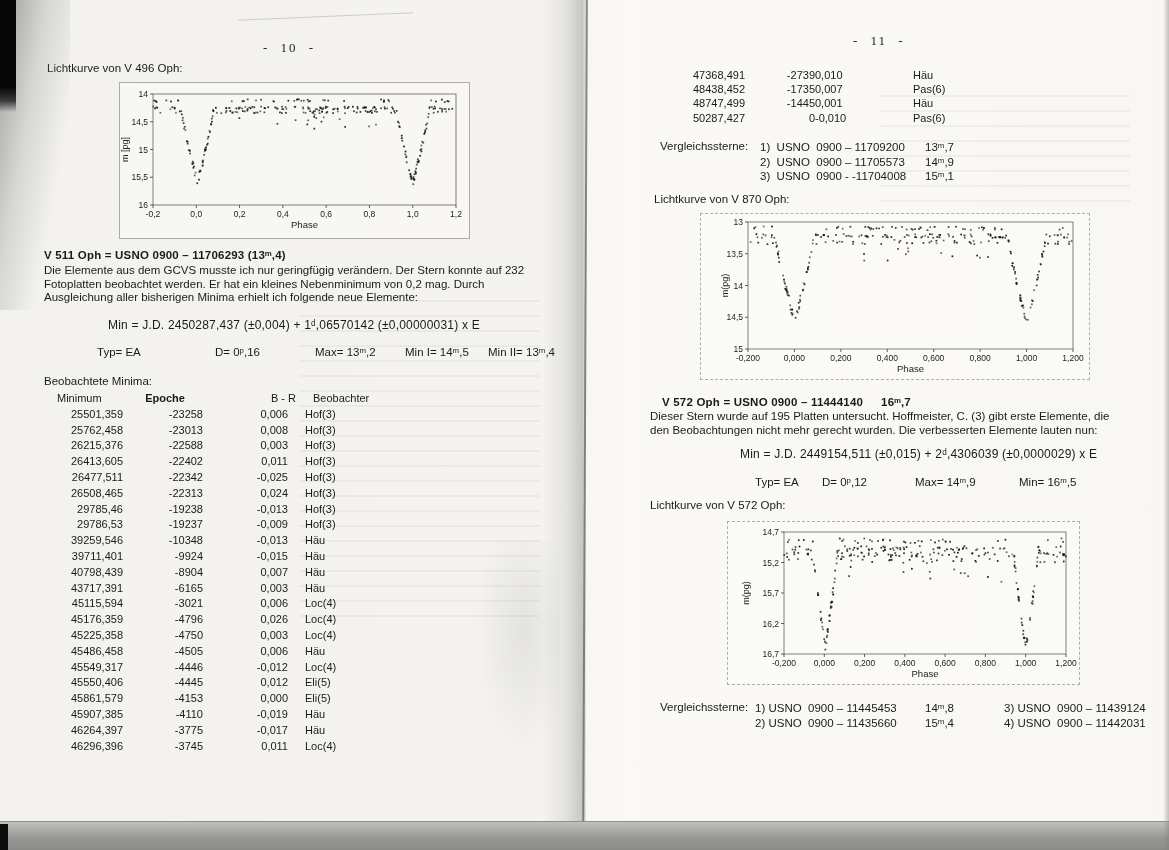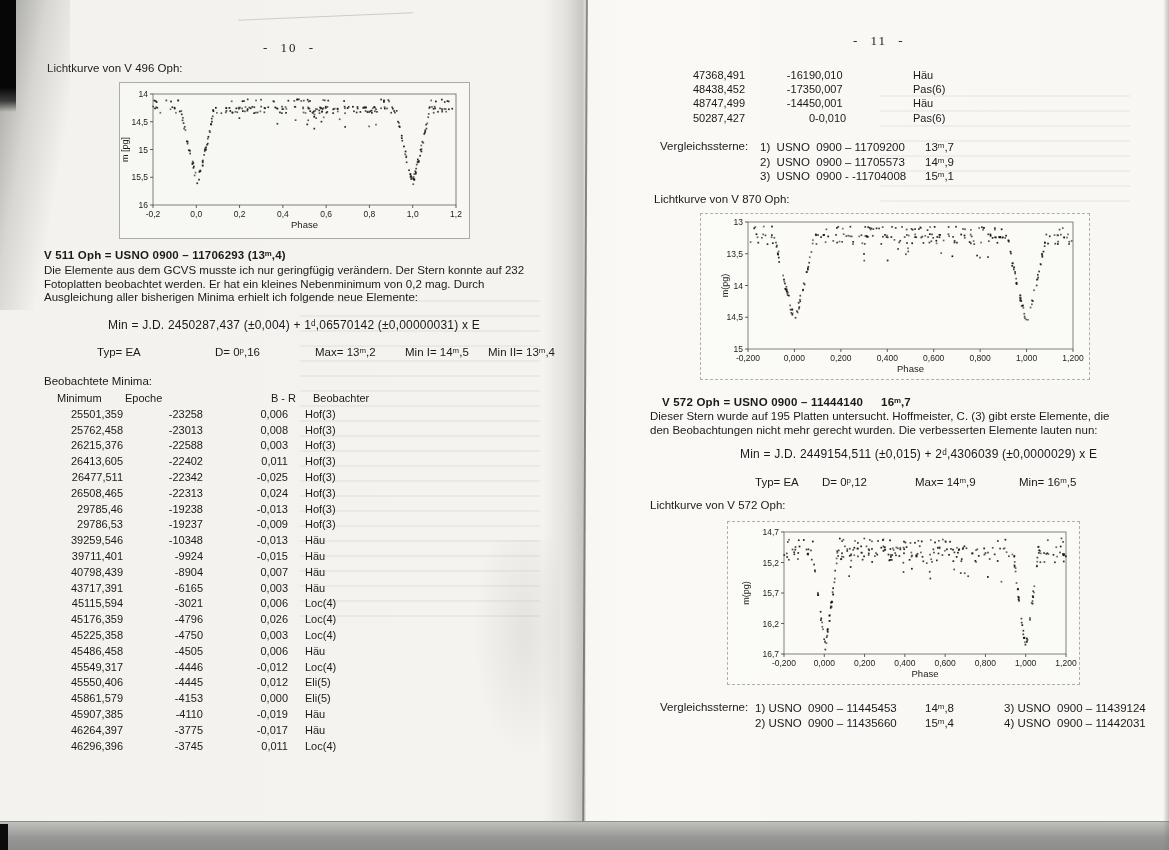--- a/index.html
+++ b/index.html
@@ -18,21 +18,21 @@
   .params span{position:absolute;font-size:11.5px;white-space:nowrap;}
   .tbl{font-size:11px;}
   .tr{display:flex;height:15.8px;line-height:15.8px;}
   .rtr{display:flex;height:14.2px;line-height:14.2px;}
   .td{display:block;white-space:pre;}
   .c0{width:68px;text-align:right;}
   .c1{width:80px;text-align:right;}
   .c2{width:85px;text-align:right;}
   .c3{margin-left:17px;text-align:left;}
   .hc0{width:68px;text-align:left;padding-left:2px;}
-  .hc1{width:80px;text-align:left;padding-right:6px;}
+  .hc1{width:80px;text-align:center;padding-right:6px;font-weight:bold;}
   .hc2{width:85px;text-align:right;}
   .hc3{margin-left:17px;}
   .r0{width:100px;text-align:right;}
   .r1{width:70px;text-align:right;}
   .r2{width:78px;text-align:left;}
   .r3{margin-left:20px;text-align:left;}
   .vwrap{display:flex;font-size:11.5px;}
   .vlabel{width:100px;}
   .vrow{display:flex;height:14.6px;line-height:14.6px;}
   .vc0{width:165px;white-space:pre;}
@@ -574,21 +574,21 @@
     </div>
   </section>
 
   <section>
     <div class="abs pageno" style="left:853px;top:33px;">- 11 -</div>
 
     <div class="abs tbl" style="left:645px;top:68px;">
       <div>
           <div class="rtr">
             <span class="td r0">47368,491</span>
-            <span class="td r1">-1619</span>
+            <span class="td r1">-2739</span>
             <span class="td r2">0,010</span>
             <span class="td r3">Häu</span>
           </div>
           <div class="rtr">
             <span class="td r0">48438,452</span>
             <span class="td r1">-1735</span>
             <span class="td r2">0,007</span>
             <span class="td r3">Pas(6)</span>
           </div>
           <div class="rtr">

